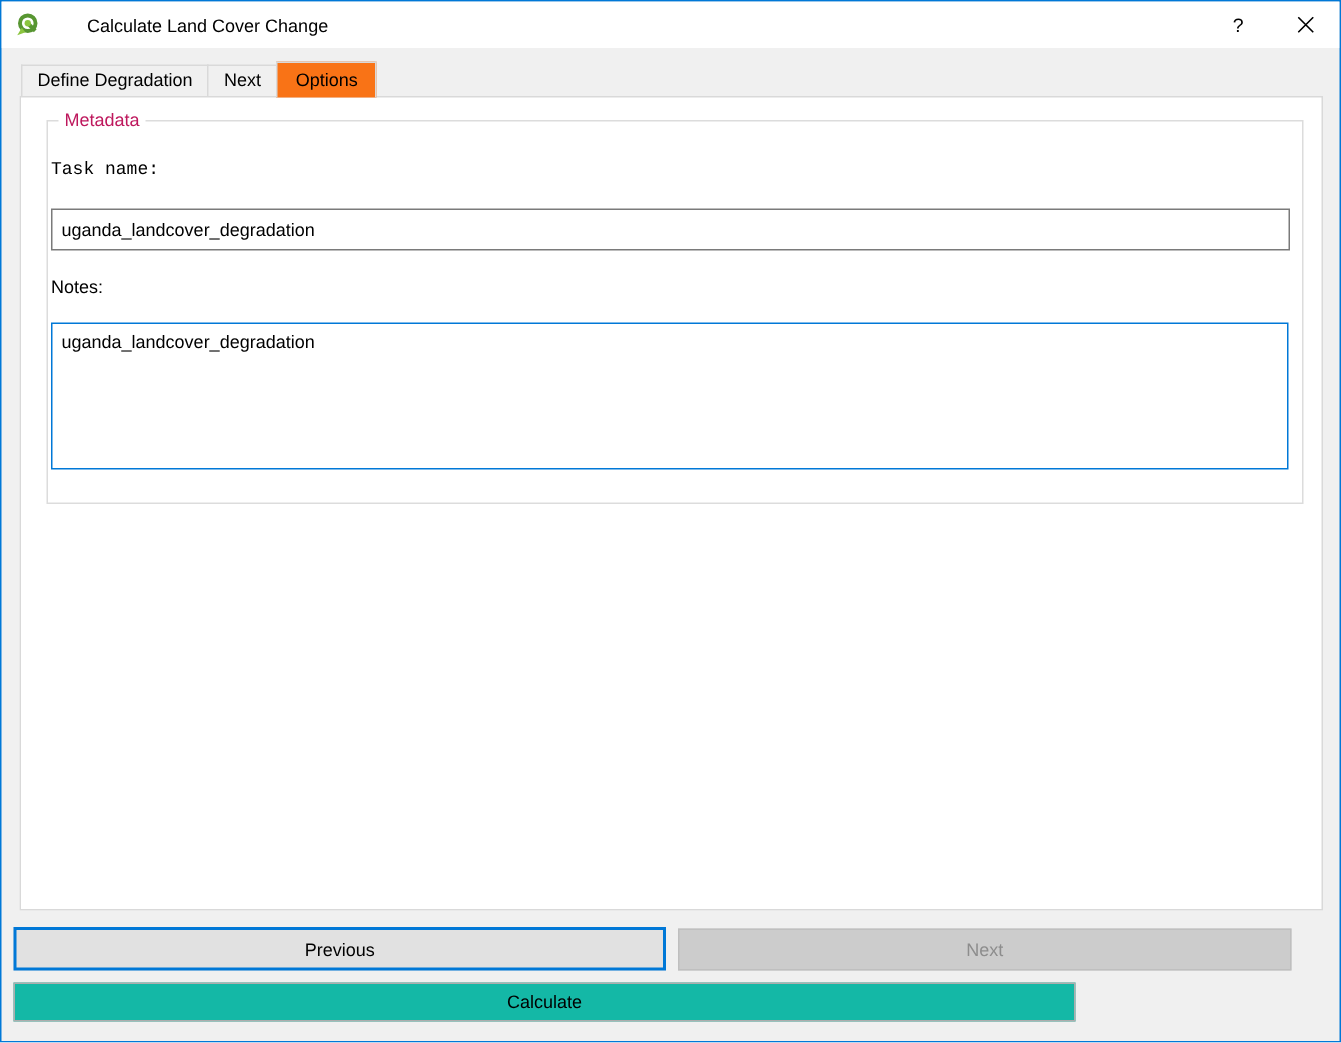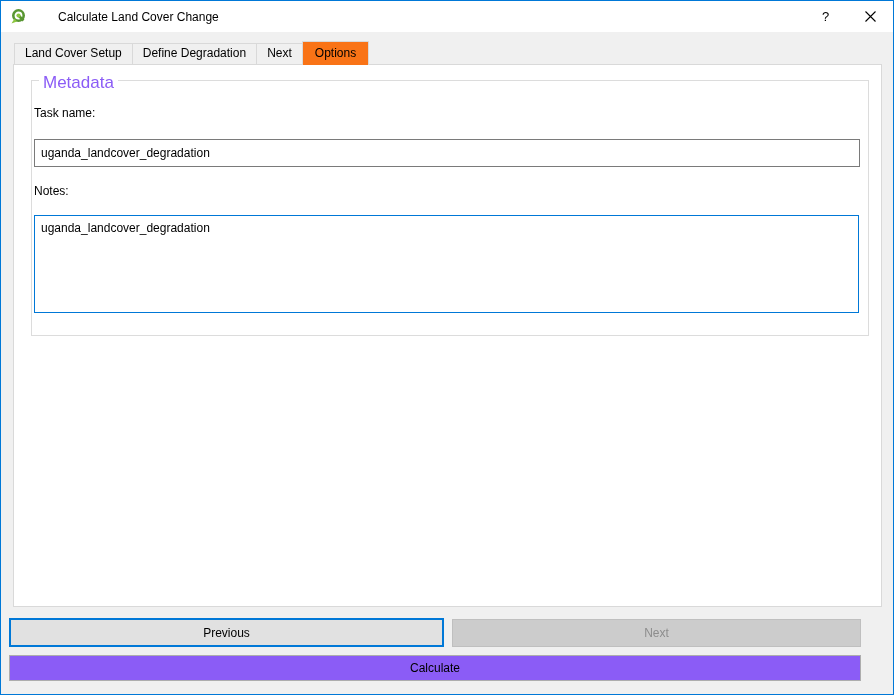--- a/index.html
+++ b/index.html
@@ -62,25 +62,25 @@
     z-index: 1;
   }
 
   .groupbox {
     position: absolute; left: 17px; top: 15px; width: 838px; height: 256px;
     border: 1px solid #dcdcdc;
   }
   .groupbox-label {
     position: absolute; top: -8px; left: 7px;
     background: #ffffff; padding: 0 4px;
-    font-size: 17px; color: #8b5cf6; text-align: right;
+    font-size: 12px; color: #be185d; text-align: right;
   }
 
   .field-label { position: absolute; left: 20px; font-size: 12px; color: #000; }
-  .label-task { top: 41px; }
+  .label-task { top: 41px; font-family: Liberation Mono, monospace; }
   .label-notes { top: 119px; text-align: center; }
 
   .task-input {
     position: absolute; left: 20px; top: 74px; width: 826px; height: 28px;
     border: 1px solid #7a7a7a; background: #ffffff;
     font-family: inherit; font-size: 12px; color: #000;
     padding: 0 6px; outline: none;
   }
   .notes-textarea {
     position: absolute; left: 20px; top: 150px; width: 825px; height: 98px;
@@ -98,22 +98,22 @@
   .btn-previous {
     left: 8px; top: 617px; width: 435px; height: 29px;
     background: #e1e1e1; border: 2px solid #0078d7;
   }
   .btn-next {
     left: 451px; top: 618px; width: 409px; height: 28px;
     background: #cccccc; border: 1px solid #bfbfbf;
     color: #8d8d8d;
   }
   .btn-calculate {
-    left: 8px; top: 654px; width: 852px; height: 26px;
-    background: #8b5cf6; border: 1px solid #adadad;
+    left: 8px; top: 654px; width: 708px; height: 26px;
+    background: #14b8a6; border: 1px solid #adadad;
   }
 </style>
 </head>
 <body>
 
 <div class="window">
 
   <div class="titlebar">
     <svg class="app-icon" viewBox="0 0 17 17">
       <circle cx="8.5" cy="7.5" r="5.2" fill="none" stroke="#589632" stroke-width="2.6"></circle>
@@ -128,21 +128,20 @@
       </button>
       <button class="tb-btn">
         <svg width="11" height="11" viewBox="0 0 11 11">
           <path d="M0.5 0.5 L10.5 10.5 M10.5 0.5 L0.5 10.5" stroke="#000" stroke-width="1.1" fill="none"></path>
         </svg>
       </button>
     </div>
   </div>
 
   <div class="tabbar">
-    <div class="tab">Land Cover Setup</div>
     <div class="tab">Define Degradation</div>
     <div class="tab">Next</div>
     <div class="tab active">Options</div>
   </div>
 
   <div class="tab-panel">
 
     <div class="groupbox">
       <span class="groupbox-label">Metadata</span>
     </div>

